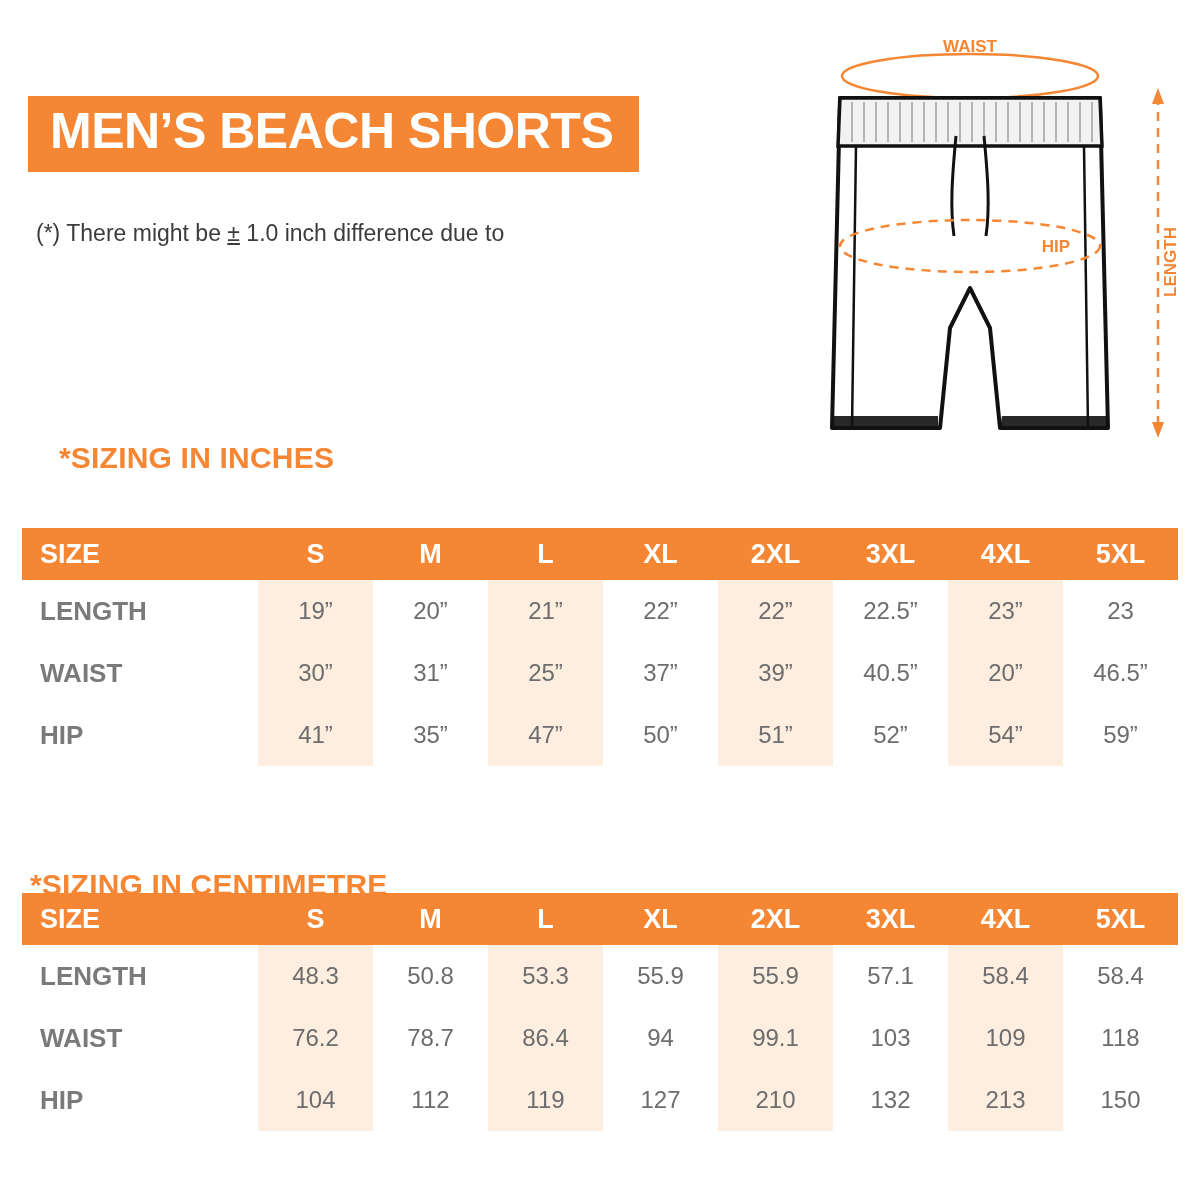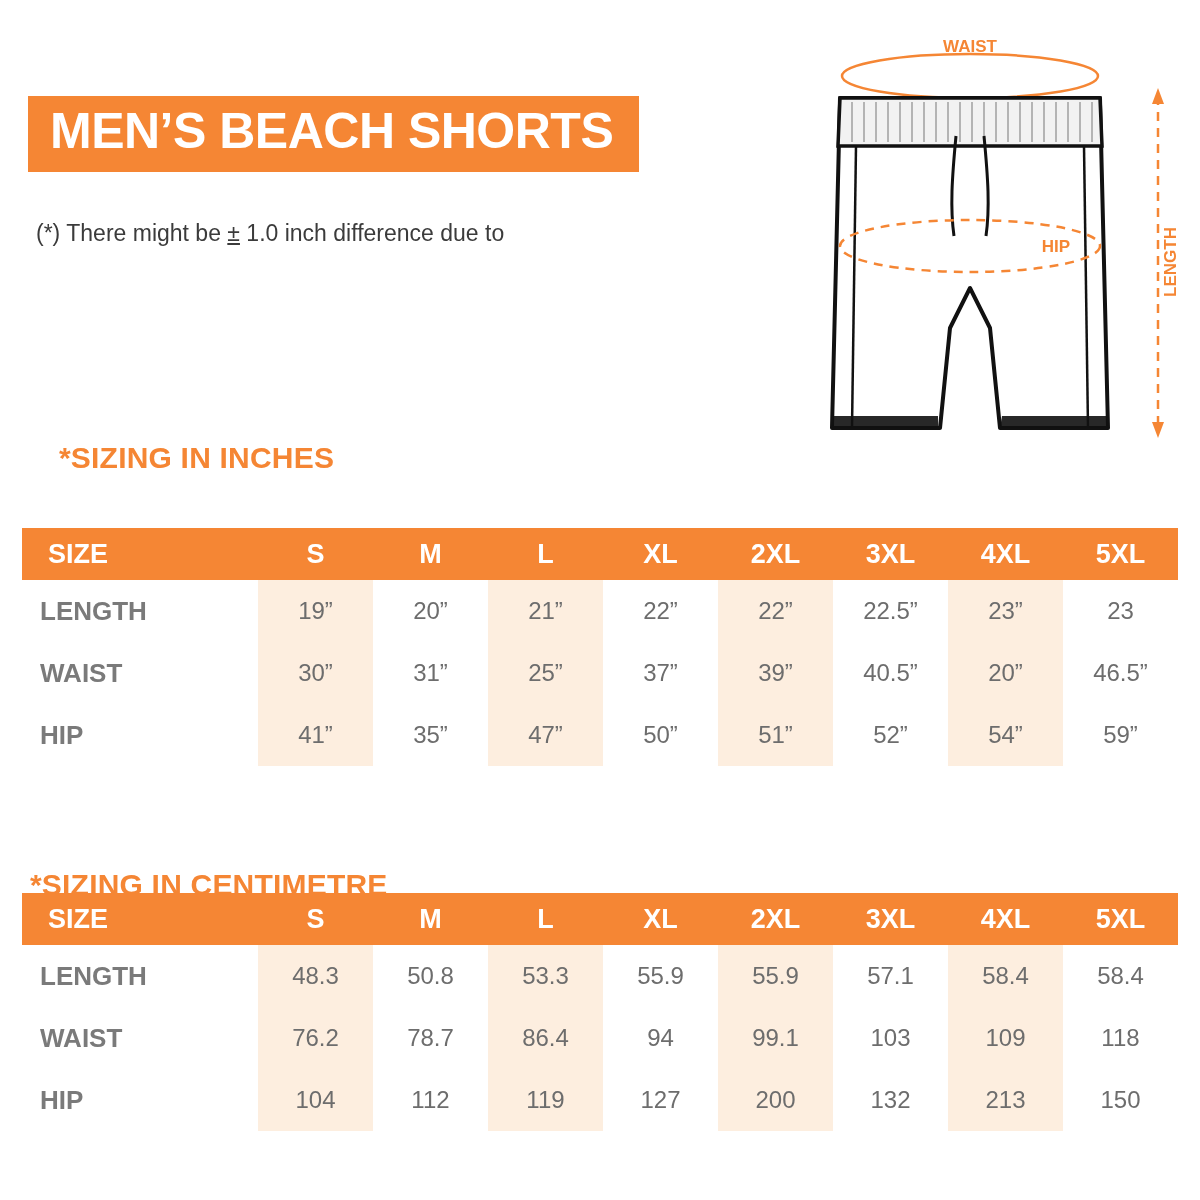--- a/index.html
+++ b/index.html
@@ -72,21 +72,21 @@
     background: #F58634;
     color: #ffffff;
     font-size: 27px;
     font-weight: 700;
     height: 52px;
     text-align: center;
     padding: 0;
   }
   table.sizing thead th.lbl {
     text-align: left;
-    padding-left: 26px;
+    padding-left: 18px;
   }
   table.sizing tbody td {
     height: 62px;
     text-align: center;
     font-size: 24px;
     color: #6d6d6d;
     padding: 0;
   }
   table.sizing tbody td.lbl {
     text-align: left;
@@ -279,21 +279,21 @@
         <td>103</td>
         <td class="alt">109</td>
         <td>118</td>
       </tr>
       <tr>
         <td class="lbl">HIP</td>
         <td class="alt">104</td>
         <td>112</td>
         <td class="alt">119</td>
         <td>127</td>
-        <td class="alt">200</td>
+        <td class="alt">210</td>
         <td>132</td>
         <td class="alt">213</td>
         <td>150</td>
       </tr>
     </tbody>
   </table>
 
 </div>
 
 </body></html>

